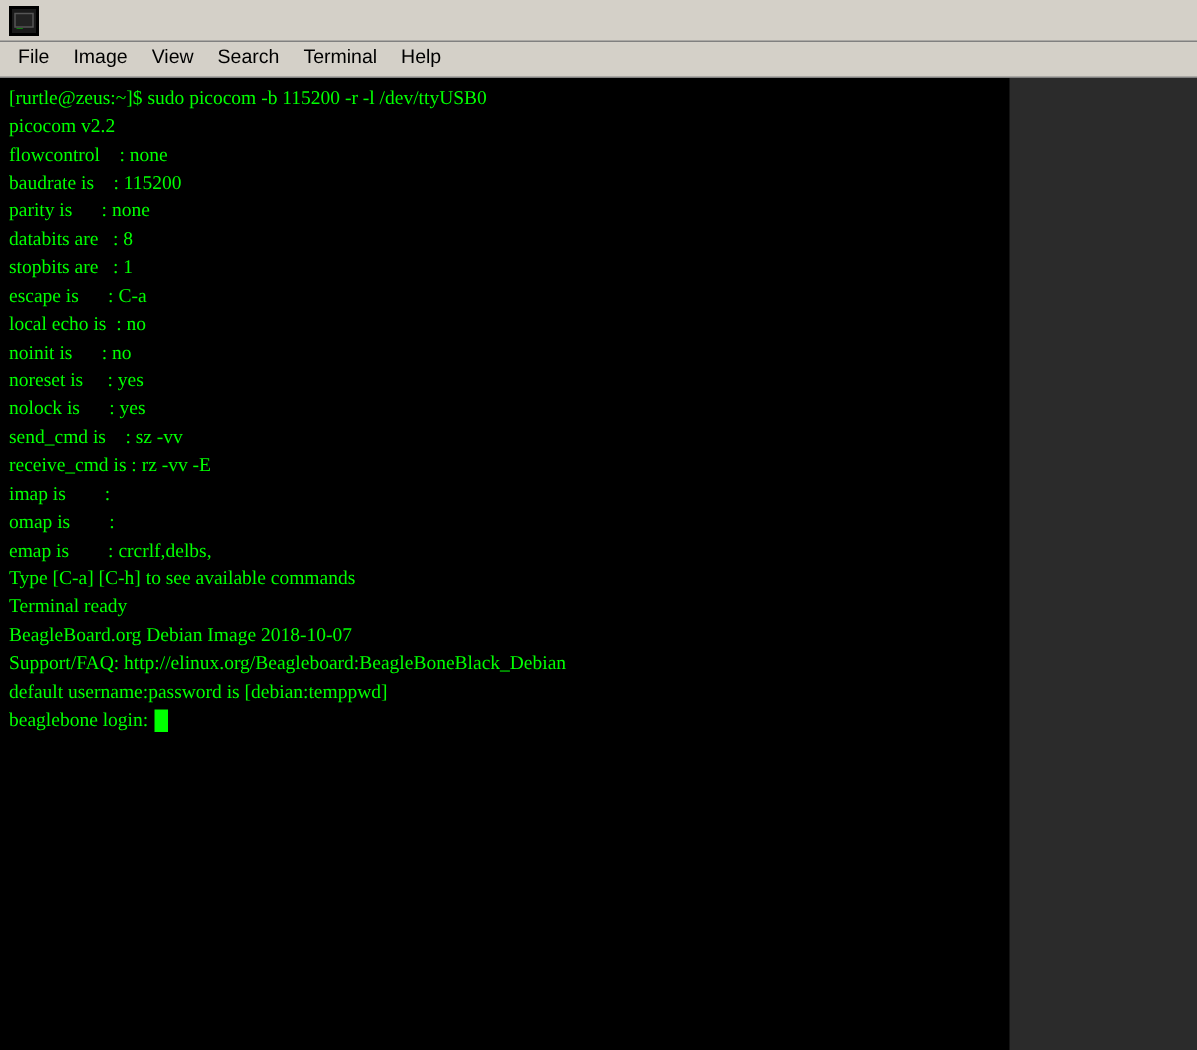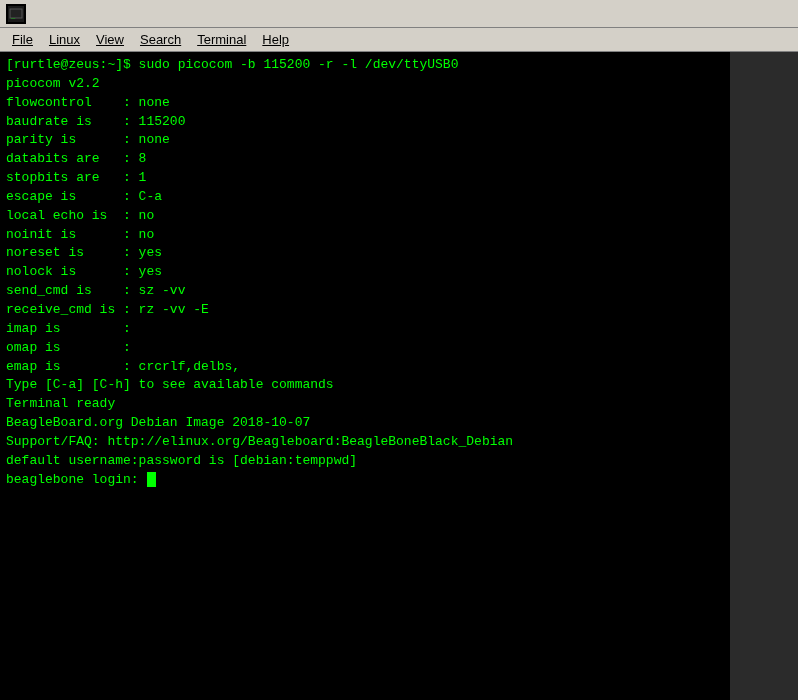--- a/index.html
+++ b/index.html
@@ -35,45 +35,43 @@
     .title-bar-icon svg {
       width: 16px;
       height: 16px;
     }
 
     
     .menu-bar {
       background: #d4d0c8;
       height: 24px;
       display: flex;
-      align-items: center;
       padding: 0 4px;
       border-bottom: 1px solid #808080;
-      text-decoration: underline;
     }
 
     .menu-item {
       padding: 2px 8px;
       font-size: 13px;
       color: #000;
       cursor: pointer;
       font-family: Arial, sans-serif;
     }
 
     
     .terminal {
       background: #000;
-      width: 730px;
+      width: 673px;
       height: calc(700px - 52px);
       padding: 4px 6px;
       overflow: hidden;
       color: #00ff00;
       font-size: 13px;
       line-height: 1.45;
-      font-family: Liberation Mono, monospace;
+      font-family: Liberation Serif, serif;
     }
 
     .terminal-line {
       white-space: pre;
       display: block;
     }
 
     .prompt-color {
       color: #00ff00;
     }
@@ -101,21 +99,21 @@
     <svg viewBox="0 0 16 16" fill="none" xmlns="http://www.w3.org/2000/svg">
       <rect width="16" height="16" fill="#1a1a1a"></rect>
       <rect x="2" y="3" width="12" height="9" fill="#222" stroke="#555" stroke-width="1"></rect>
       <text x="3" y="11" font-size="7" fill="#00ff00" font-family="monospace">_</text>
     </svg>
   </div>
 </div>
 
 <div class="menu-bar">
 <span class="menu-item">File</span>
-    <span class="menu-item">Linux</span>
+    <span class="menu-item">Image</span>
     <span class="menu-item">View</span>
     <span class="menu-item">Search</span>
     <span class="menu-item">Terminal</span>
     <span class="menu-item">Help</span>
   </div>
 
 <div class="terminal">
 <span class="terminal-line prompt-color">[rurtle@zeus:~]$ sudo picocom -b 115200 -r -l /dev/ttyUSB0</span>
     <span class="terminal-line prompt-color">picocom v2.2</span>
     <span class="terminal-line "></span>

